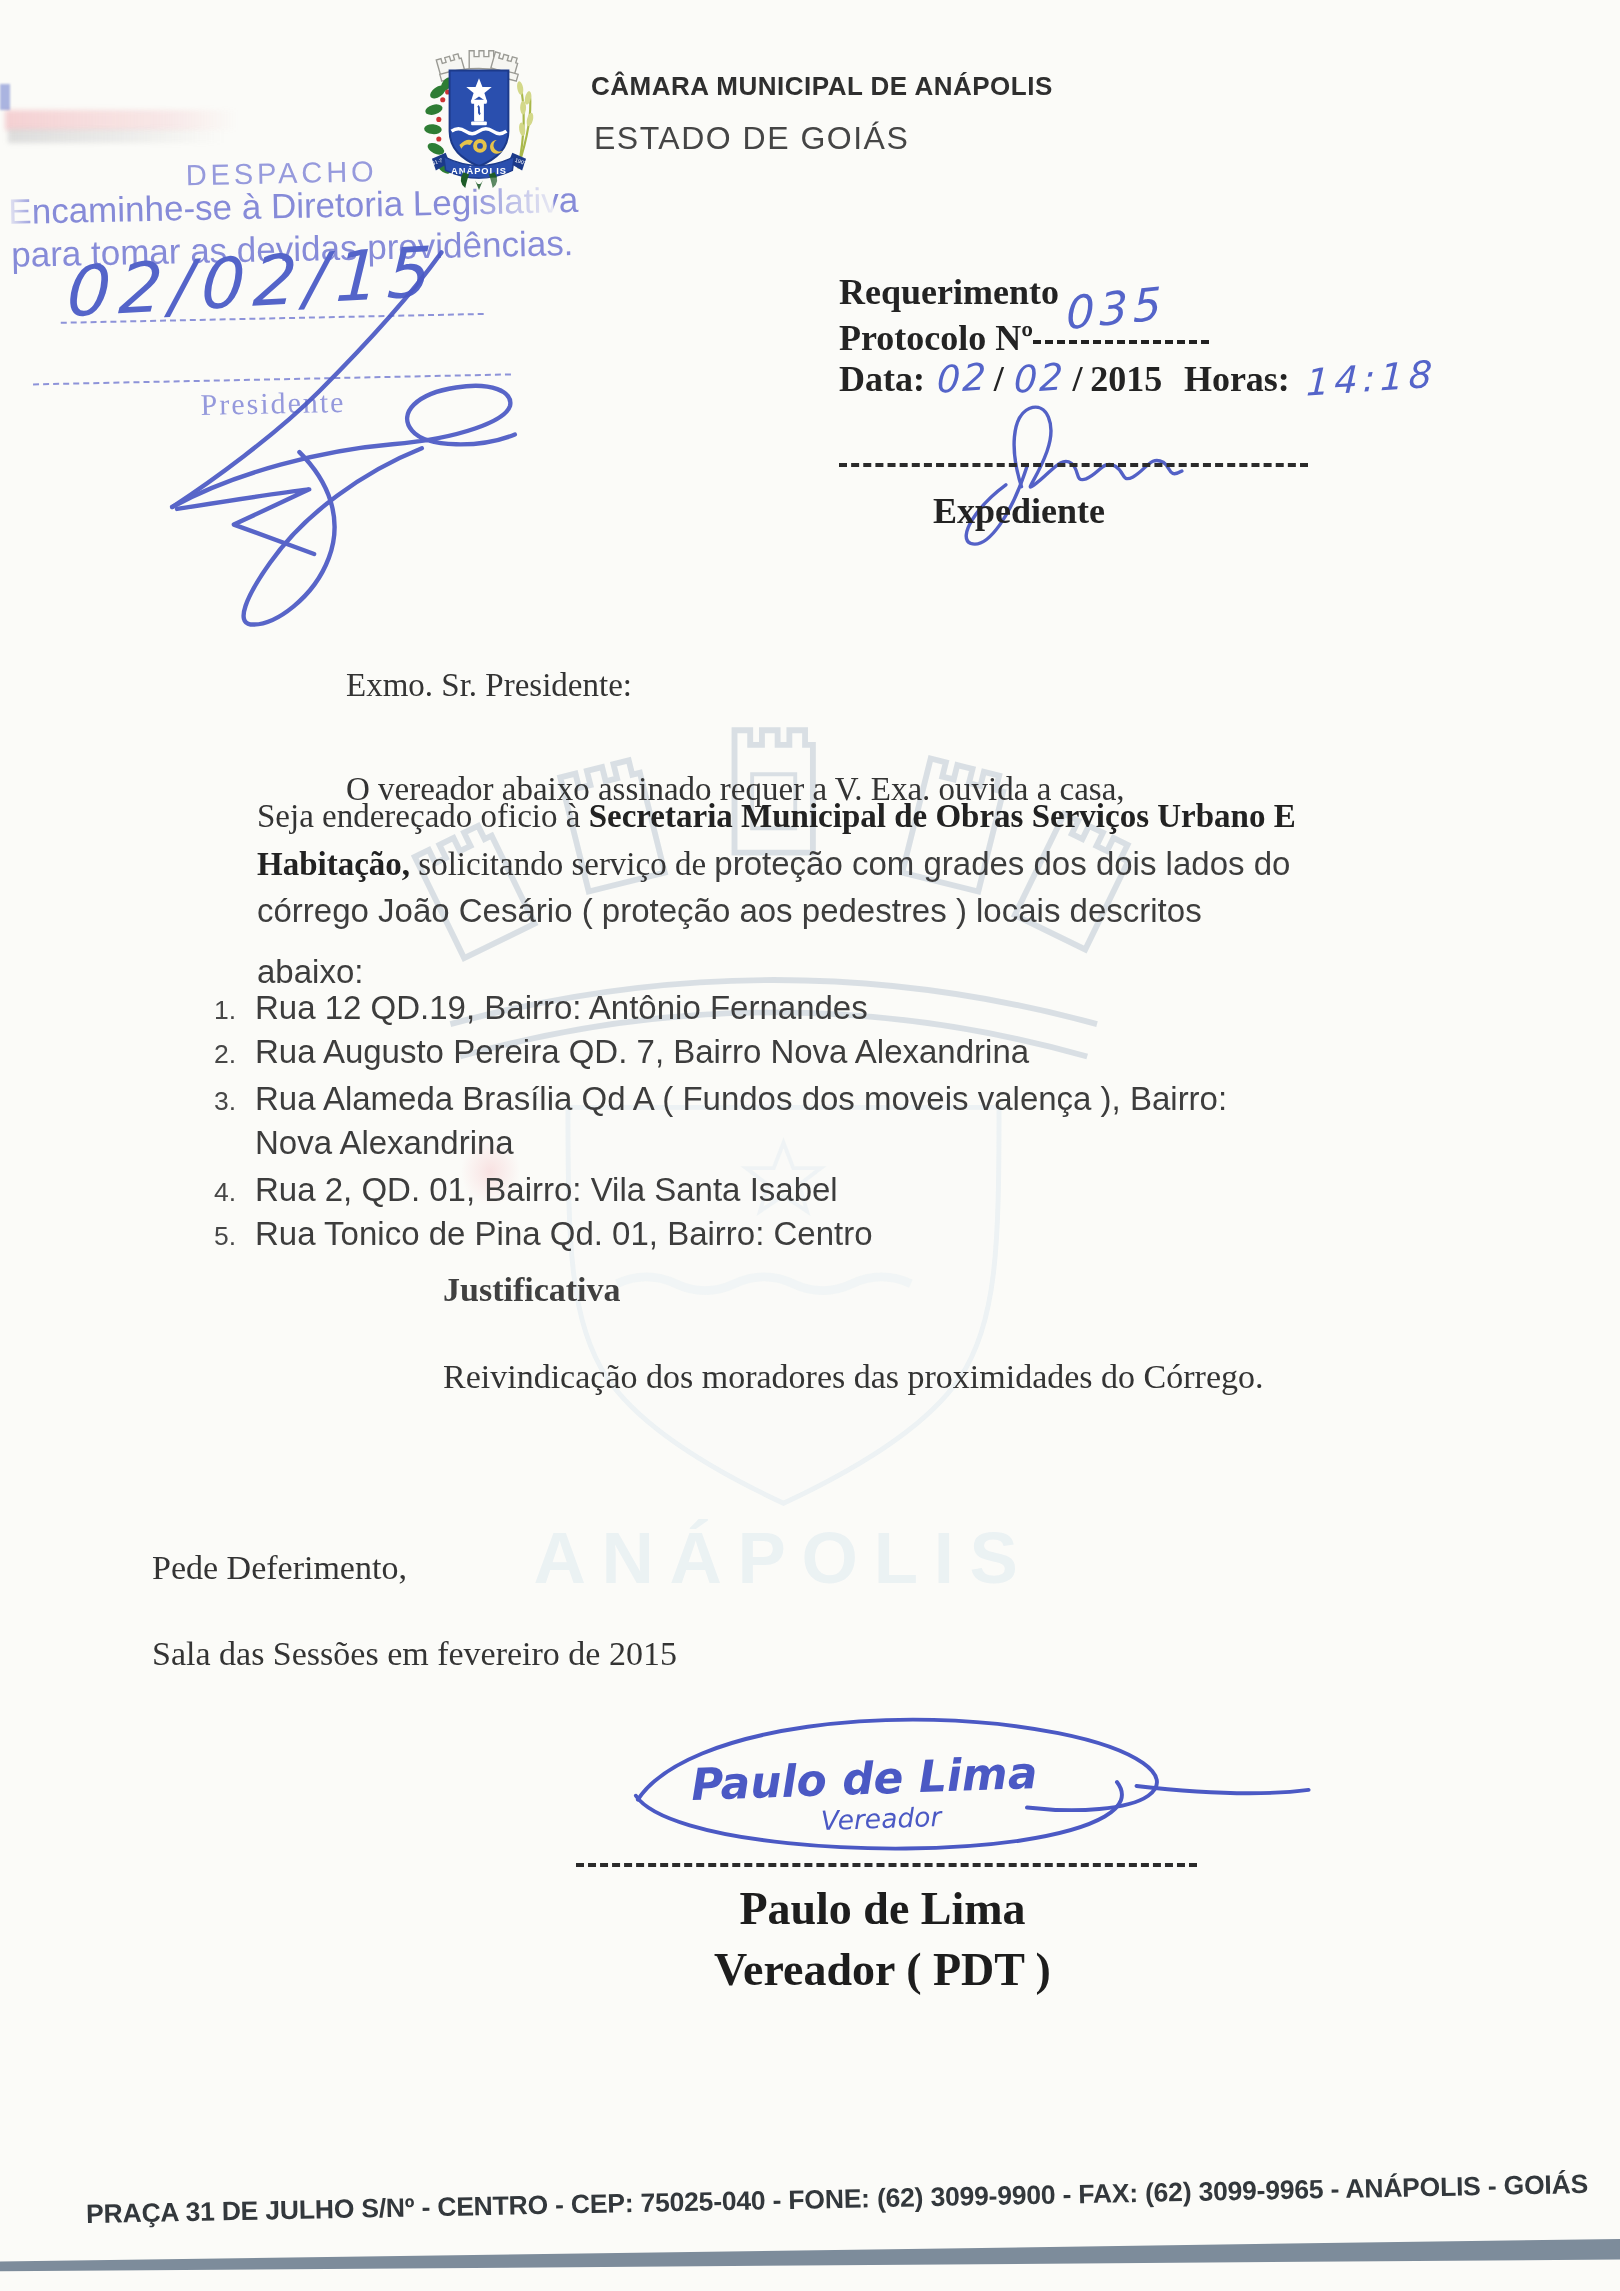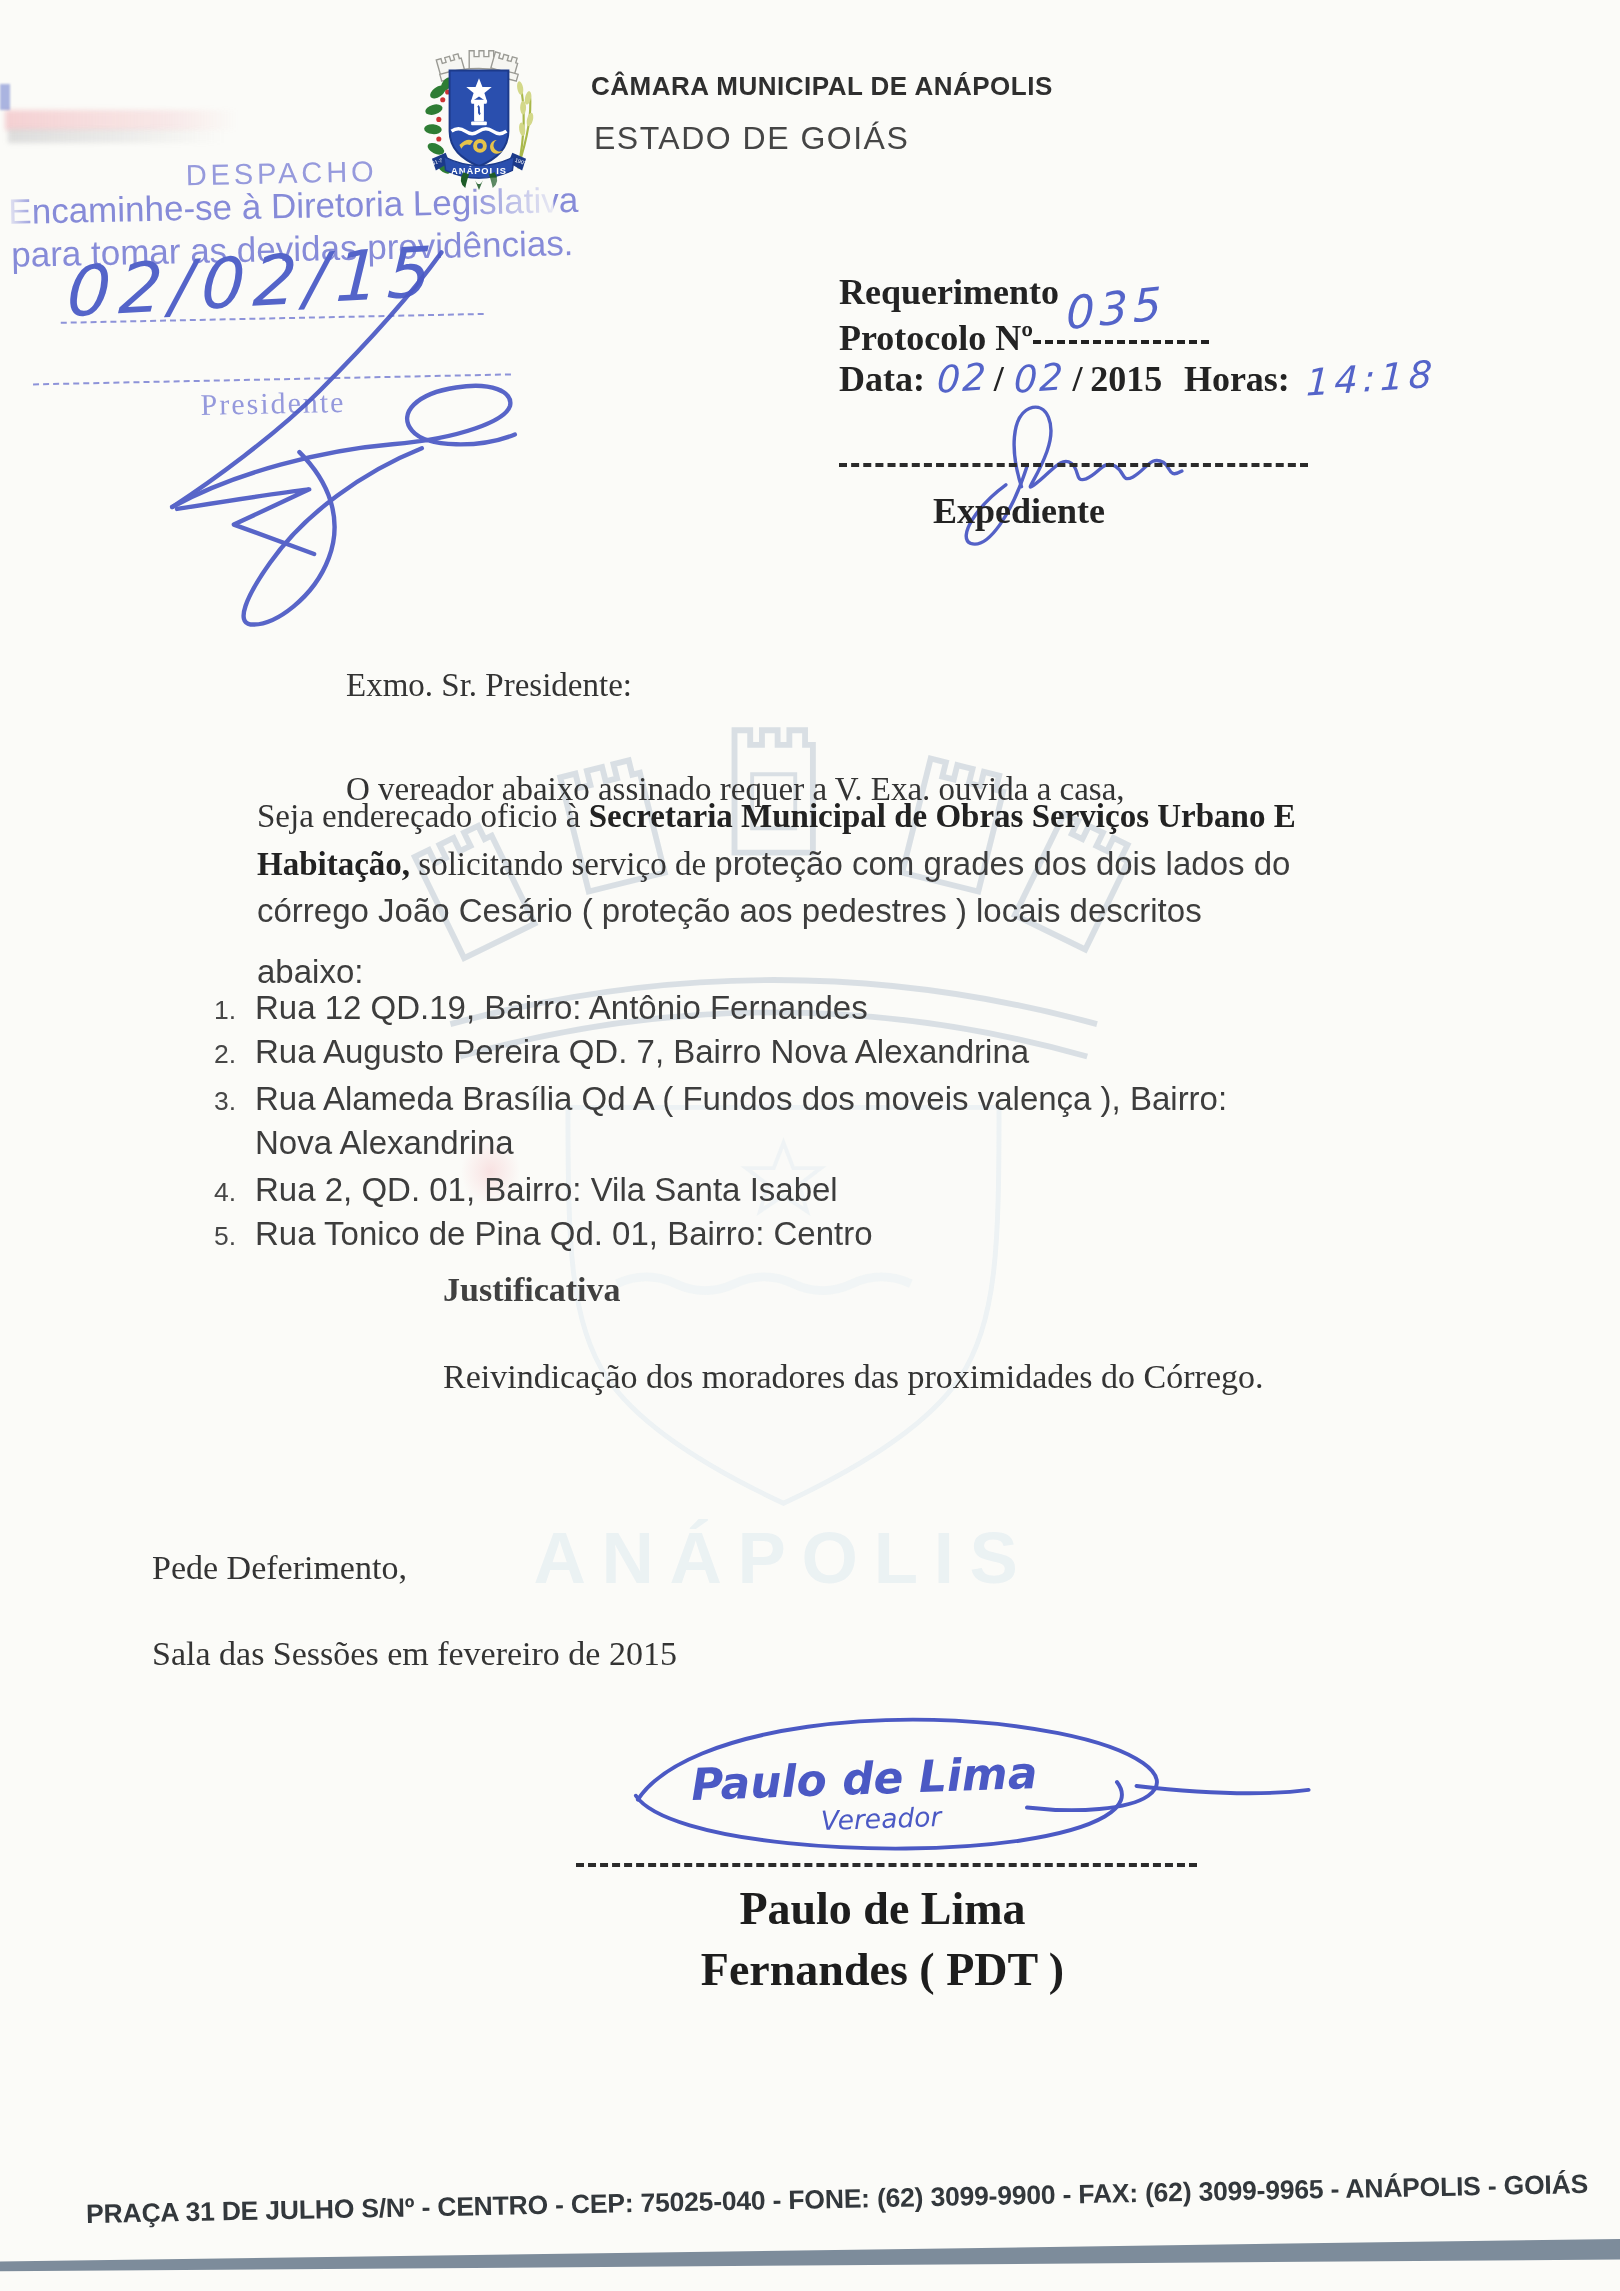--- a/index.html
+++ b/index.html
@@ -254,21 +254,21 @@
       <path d="M560,92 C630,100 690,102 736,96"></path>
       <path d="M48,102 C80,150 300,168 440,148 C520,136 560,114 540,88"></path>
     </g>
   </svg>
   <div class="abs stamp-name" style="left:691px;top:1753px;">Paulo de Lima</div>
   <div class="abs stamp-role" style="left:821px;top:1803px;">Vereador</div>
 
   <div class="abs sig-dashes" style="left:576px;top:1863px;width:621px;"></div>
 
   <div class="abs big-nameblock" style="left:549px;top:1882px;">Paulo de Lima</div>
-  <div class="abs big-nameblock" style="left:549px;top:1943px;">Fernandes ( PDT )</div>
+  <div class="abs big-nameblock" style="left:549px;top:1943px;">Vereador ( PDT )</div>
 
   <div class="abs footer-text" style="left:86px;top:2184px;">PRAÇA 31 DE JULHO S/Nº - CENTRO - CEP: 75025-040 - FONE: (62) 3099-9900 - FAX: (62) 3099-9965 - ANÁPOLIS - GOIÁS</div>
 
   <svg style="left:0;top:2235px;" width="1620" height="57" viewBox="0 0 1653 58">
     <polygon points="0,27 1653,4 1653,25 0,37" fill="#7d8c9b"></polygon>
   </svg>
 
 </div>
 
 

